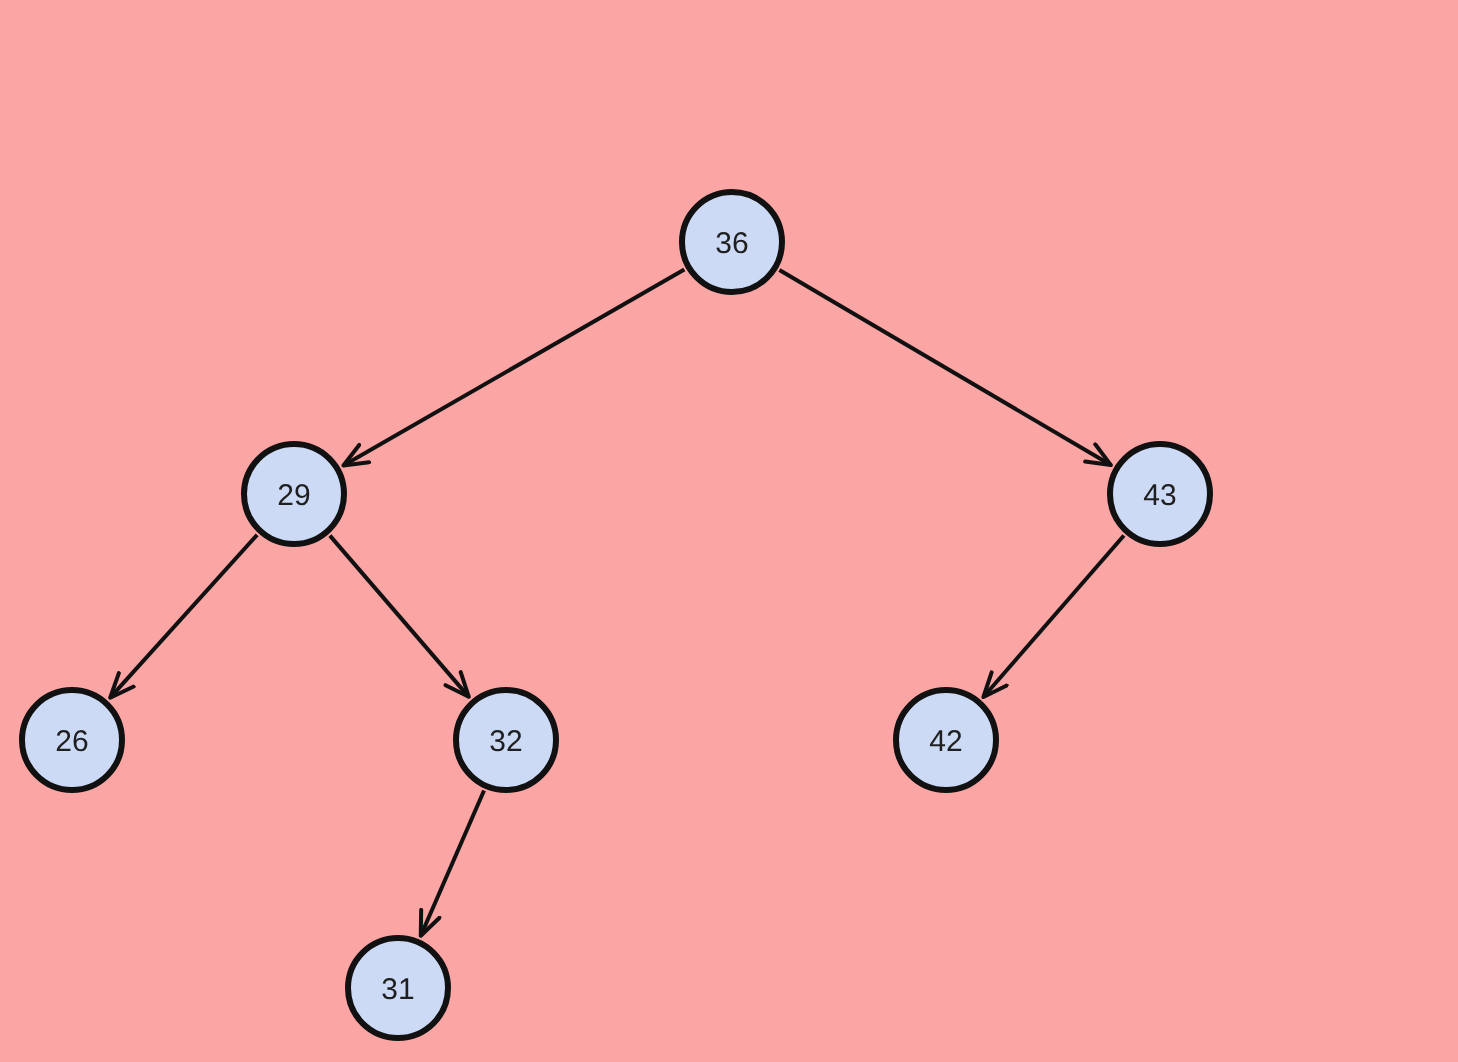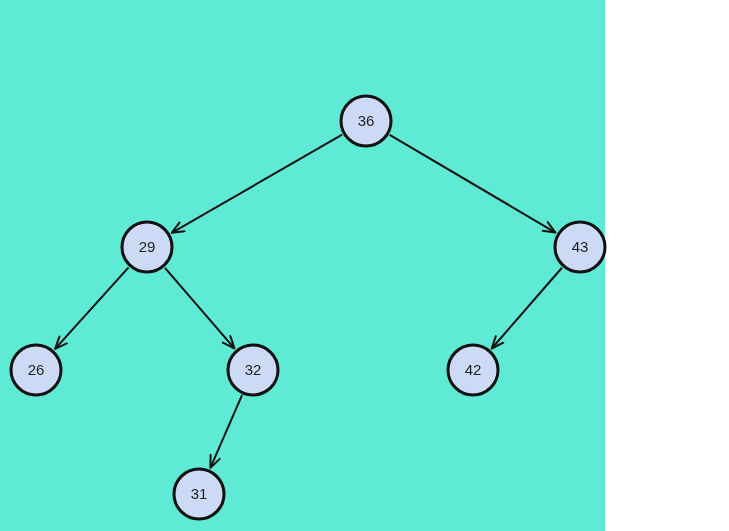--- a/index.html
+++ b/index.html
@@ -6,23 +6,23 @@
     margin: 0;
     padding: 0;
     width: 729px;
     height: 531px;
     background: #ffffff;
     overflow: hidden;
     font-family: "Liberation Sans", sans-serif;
   }
   .canvas {
     position: relative;
-    width: 605px;
+    width: 729px;
     height: 531px;
-    background: #5eead4;
+    background: #fca5a5;
   }
   svg text {
     font-family: "Liberation Sans", sans-serif;
     user-select: none;
   }
 </style>
 </head>
 <body style="background: rgb(255, 255, 255);">
 
 <div class="canvas">

